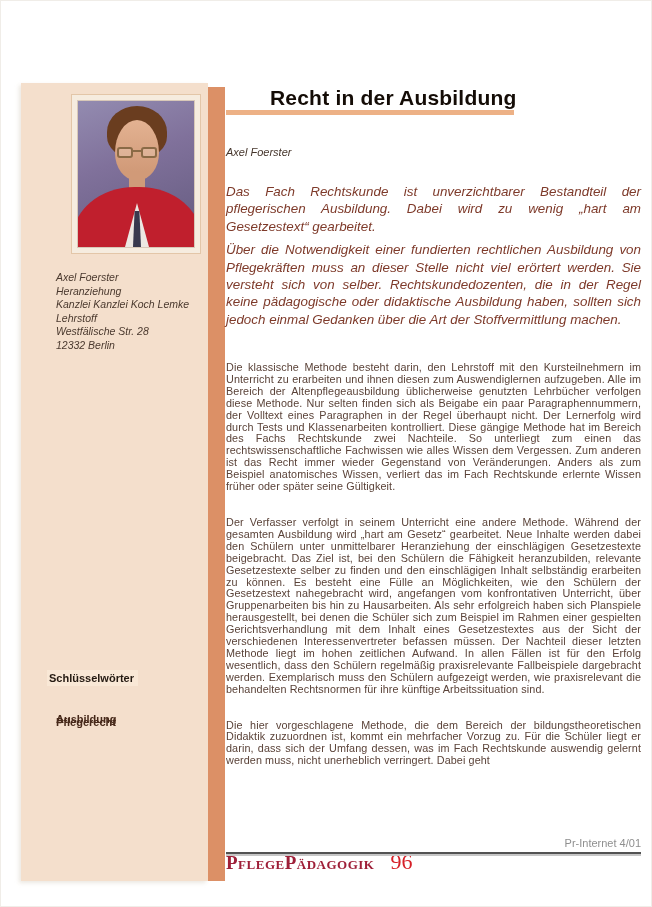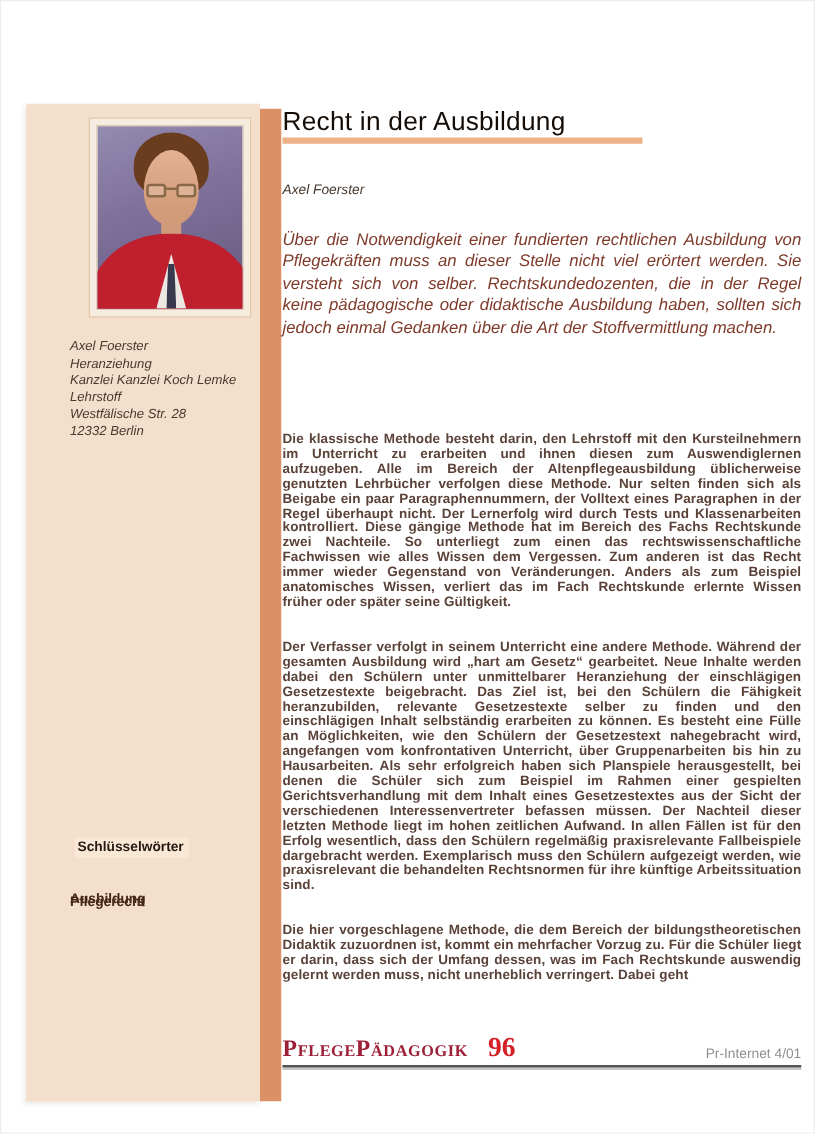--- a/index.html
+++ b/index.html
@@ -47,58 +47,59 @@
   .p-tie{position:absolute;bottom:0;left:55px;width:8px;height:36px;
     background:#38384e;clip-path:polygon(20% 0,80% 0,100% 100%,0 100%);}
 
   .author-info{
     position:absolute;left:35px;top:188px;width:145px;
     font-style:italic;font-size:10.5px;line-height:13.5px;color:#4a392e;
   }
   .author-info div{white-space:nowrap;}
 
   .keywords-label{
-    position:absolute;left:39px;top:587px;
+    position:absolute;left:26px;top:587px;
     font-size:11px;font-weight:bold;color:#241a12;
     background:#f9e8d6;padding:2px 4px 2px 2px;
   }
   .keyword{position:absolute;left:35px;font-size:11px;font-weight:bold;color:#47291a;}
   .keyword.k0{top:630px;}
   .keyword.k1{top:633px;}
 
   
   .main{position:absolute;left:225px;top:85px;width:415px;}
   .title{
-    font-size:21px;font-weight:normal;color:#140c06;line-height:23px;
+    font-size:21px;font-weight:bold;color:#140c06;line-height:23px;
     letter-spacing:.2px;
+    margin-left:44px;
   }
   .title-underline{width:288px;height:5px;background:#edb186;margin-top:1px;}
   .byline{
     position:absolute;left:0;top:60px;
     font-style:italic;font-size:11px;color:#46362c;
   }
   .lead{position:absolute;left:0;top:97px;width:415px;
     font-style:italic;font-size:13.4px;line-height:17.4px;color:#7e3a2a;
     text-align:justify;}
   .lead p{margin:0 0 6px 0;}
-  .bodytext{position:absolute;left:0;top:260px;width:415px;
+  .bodytext{position:absolute;left:0;top:276px;width:415px;
     font-size:10.8px;line-height:11.9px;color:#5a4238;text-align:justify;
-    letter-spacing:.1px;font-weight:bold;}
+    letter-spacing:.1px;}
   .bodytext p{margin:0 0 24px 0;}
 
   
   .footer{position:absolute;left:225px;top:824px;width:415px;height:30px;}
   .journal-name{
     font-family:"Liberation Serif","DejaVu Serif",serif;
     font-variant:small-caps;font-weight:bold;font-size:19px;
     color:#9e1f38;letter-spacing:.5px;
   }
   .journal-page{
     font-family:"Liberation Serif","DejaVu Serif",serif;
-    font-weight:bold;font-size:22px;color:#d62028;margin-left:16px;
+    font-weight:normal;font-size:22px;color:#d62028;margin-left:16px;margin-top:24px;
   }
   .journal-issue{
     position:absolute;right:0;bottom:6px;font-size:11px;color:#8f8f8f;margin-top:12px;
   }
   .footer-rule{
     position:absolute;left:225px;top:851px;width:415px;height:2px;
     background:#525252;box-shadow:0 2px 0 #c6c6c6;
   }
   .footer-row{display:flex;align-items:baseline;}
 </style>
@@ -141,20 +142,21 @@
 
   <div class="accent-strip"></div>
 
   <div class="main">
     <div class="title">Recht in der Ausbildung</div>
     <div class="title-underline"></div>
 
     <div class="byline">Axel Foerster</div>
 
     <div class="lead">
+      <p>Das Fach Rechtskunde ist unverzichtbarer Bestandteil der pflegerischen Ausbildung. Dabei wird zu wenig „hart am Gesetzestext“ gearbeitet.</p>
       <p>Über die Notwendigkeit einer fundierten rechtlichen Ausbildung von Pflegekräften muss an dieser Stelle nicht viel erörtert werden. Sie versteht sich von selber. Rechtskundedozenten, die in der Regel keine pädagogische oder didaktische Ausbildung haben, sollten sich jedoch einmal Gedanken über die Art der Stoffvermittlung machen.</p>
     </div>
 
     <div class="bodytext">
       <p>Die klassische Methode besteht darin, den Lehrstoff mit den Kursteilnehmern im Unterricht zu erarbeiten und ihnen diesen zum Auswendiglernen aufzugeben. Alle im Bereich der Altenpflegeausbildung üblicherweise genutzten Lehrbücher verfolgen diese Methode. Nur selten finden sich als Beigabe ein paar Paragraphennummern, der Volltext eines Paragraphen in der Regel überhaupt nicht. Der Lernerfolg wird durch Tests und Klassenarbeiten kontrolliert. Diese gängige Methode hat im Bereich des Fachs Rechtskunde zwei Nachteile. So unterliegt zum einen das rechtswissenschaftliche Fachwissen wie alles Wissen dem Vergessen. Zum anderen ist das Recht immer wieder Gegenstand von Veränderungen. Anders als zum Beispiel anatomisches Wissen, verliert das im Fach Rechtskunde erlernte Wissen früher oder später seine Gültigkeit.</p>
       <p>Der Verfasser verfolgt in seinem Unterricht eine andere Methode. Während der gesamten Ausbildung wird „hart am Gesetz“ gearbeitet. Neue Inhalte werden dabei den Schülern unter unmittelbarer Heranziehung der einschlägigen Gesetzestexte beigebracht. Das Ziel ist, bei den Schülern die Fähigkeit heranzubilden, relevante Gesetzestexte selber zu finden und den einschlägigen Inhalt selbständig erarbeiten zu können. Es besteht eine Fülle an Möglichkeiten, wie den Schülern der Gesetzestext nahegebracht wird, angefangen vom konfrontativen Unterricht, über Gruppenarbeiten bis hin zu Hausarbeiten. Als sehr erfolgreich haben sich Planspiele herausgestellt, bei denen die Schüler sich zum Beispiel im Rahmen einer gespielten Gerichtsverhandlung mit dem Inhalt eines Gesetzestextes aus der Sicht der verschiedenen Interessenvertreter befassen müssen. Der Nachteil dieser letzten Methode liegt im hohen zeitlichen Aufwand. In allen Fällen ist für den Erfolg wesentlich, dass den Schülern regelmäßig praxisrelevante Fallbeispiele dargebracht werden. Exemplarisch muss den Schülern aufgezeigt werden, wie praxisrelevant die behandelten Rechtsnormen für ihre künftige Arbeitssituation sind.</p>
       <p>Die hier vorgeschlagene Methode, die dem Bereich der bildungstheoretischen Didaktik zuzuordnen ist, kommt ein mehrfacher Vorzug zu. Für die Schüler liegt er darin, dass sich der Umfang dessen, was im Fach Rechtskunde auswendig gelernt werden muss, nicht unerheblich verringert. Dabei geht</p>
     </div>
   </div>
 

